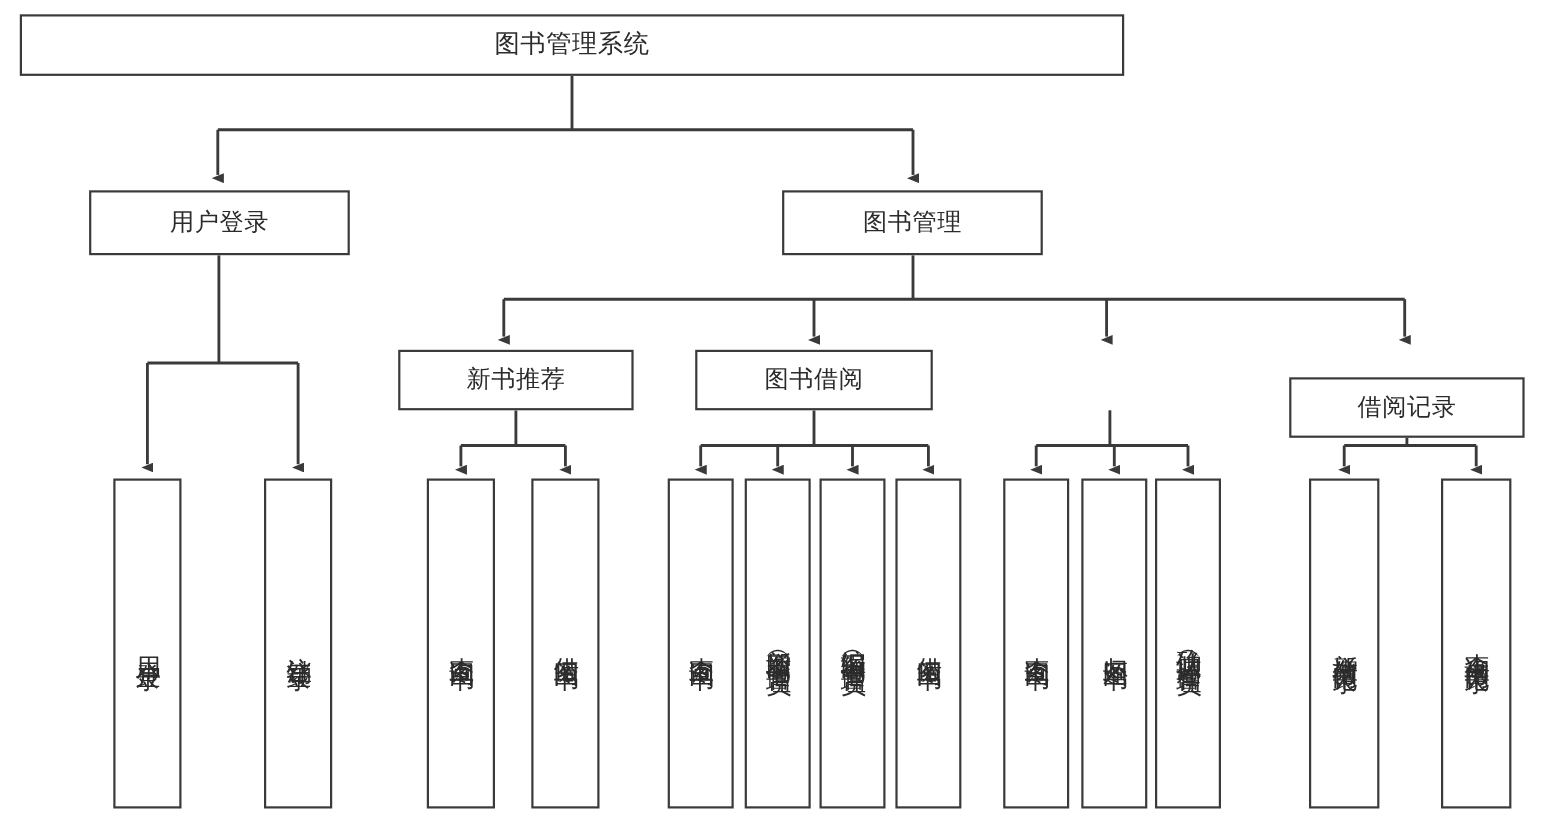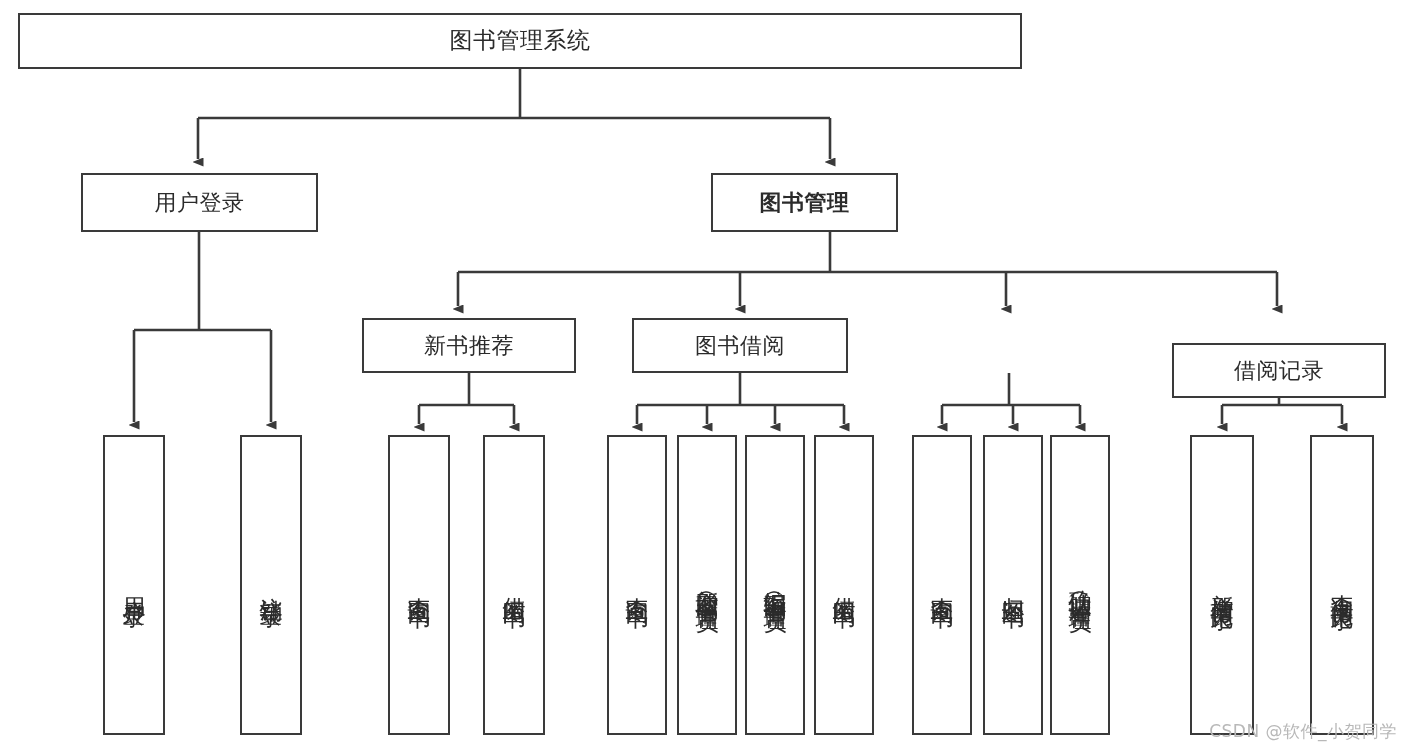--- a/index.html
+++ b/index.html
@@ -128,21 +128,21 @@
     </g>
   </svg>
 
   <div class="node horiz root" style="left:18px; top:13px; width:1004px; height:56px;">
     <span class="label">图书管理系统</span>
   </div>
 
   <div class="node horiz" style="left:81px; top:173px; width:237px; height:59px;">
     <span class="label">用户登录</span>
   </div>
-  <div class="node horiz" style="left:711px; top:173px; width:187px; height:59px;font-weight:bold;">
+  <div class="node horiz" style="left:711px; top:173px; width:237px; height:59px;">
     <span class="label">图书管理</span>
   </div>
 
   <div class="node horiz" style="left:362px; top:318px; width:214px; height:55px;">
     <span class="label">新书推荐</span>
   </div>
   <div class="node horiz" style="left:632px; top:318px; width:216px; height:55px;">
     <span class="label">图书借阅</span>
   </div>
   <div class="node horiz" style="left:1172px; top:318px; width:214px; height:55px;margin-top:25px;">
@@ -182,15 +182,14 @@
   <div class="node vert" style="left:1050px; top:435px; width:60px; height:300px;">
     <span class="label">确认归还（管理员）</span>
   </div>
   <div class="node vert" style="left:1190px; top:435px; width:64px; height:300px;">
     <span class="label">新增借阅记录</span>
   </div>
   <div class="node vert" style="left:1310px; top:435px; width:64px; height:300px;">
     <span class="label">查询借阅记录</span>
   </div>
 
-  <div id="watermark">CSDN @软件_小贺同学</div>
 
 </div>
 
 </body></html>

